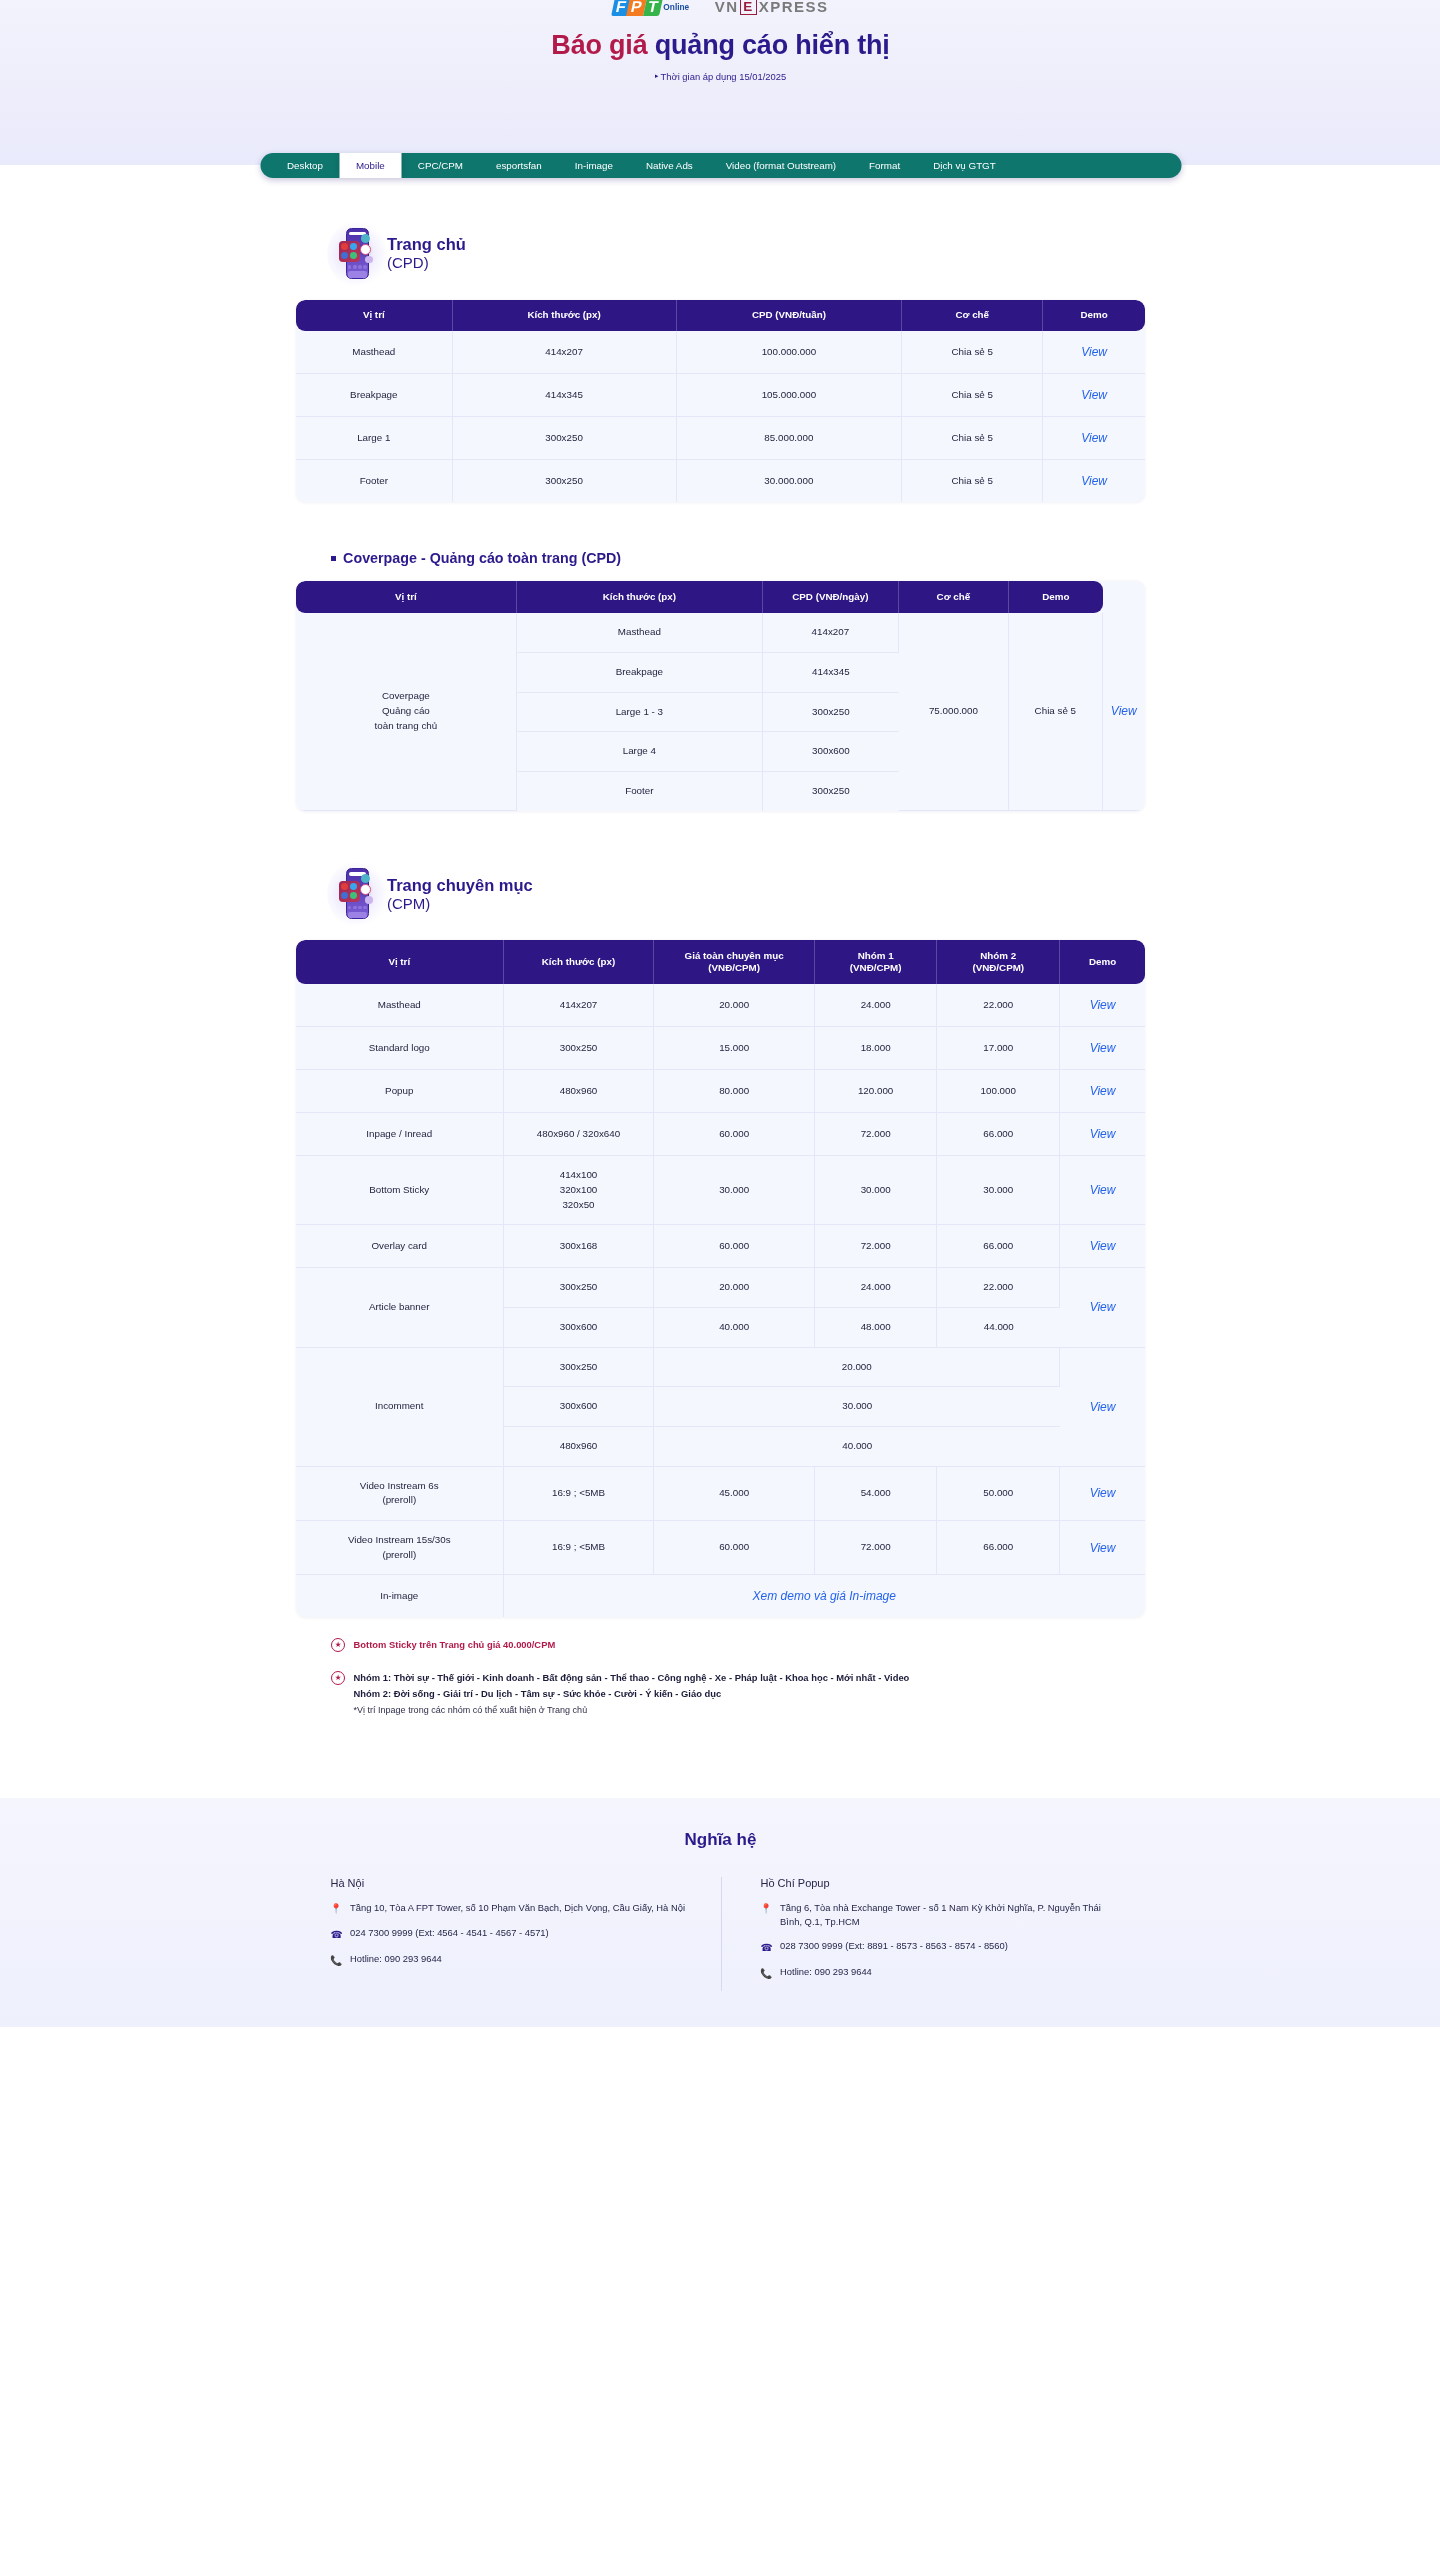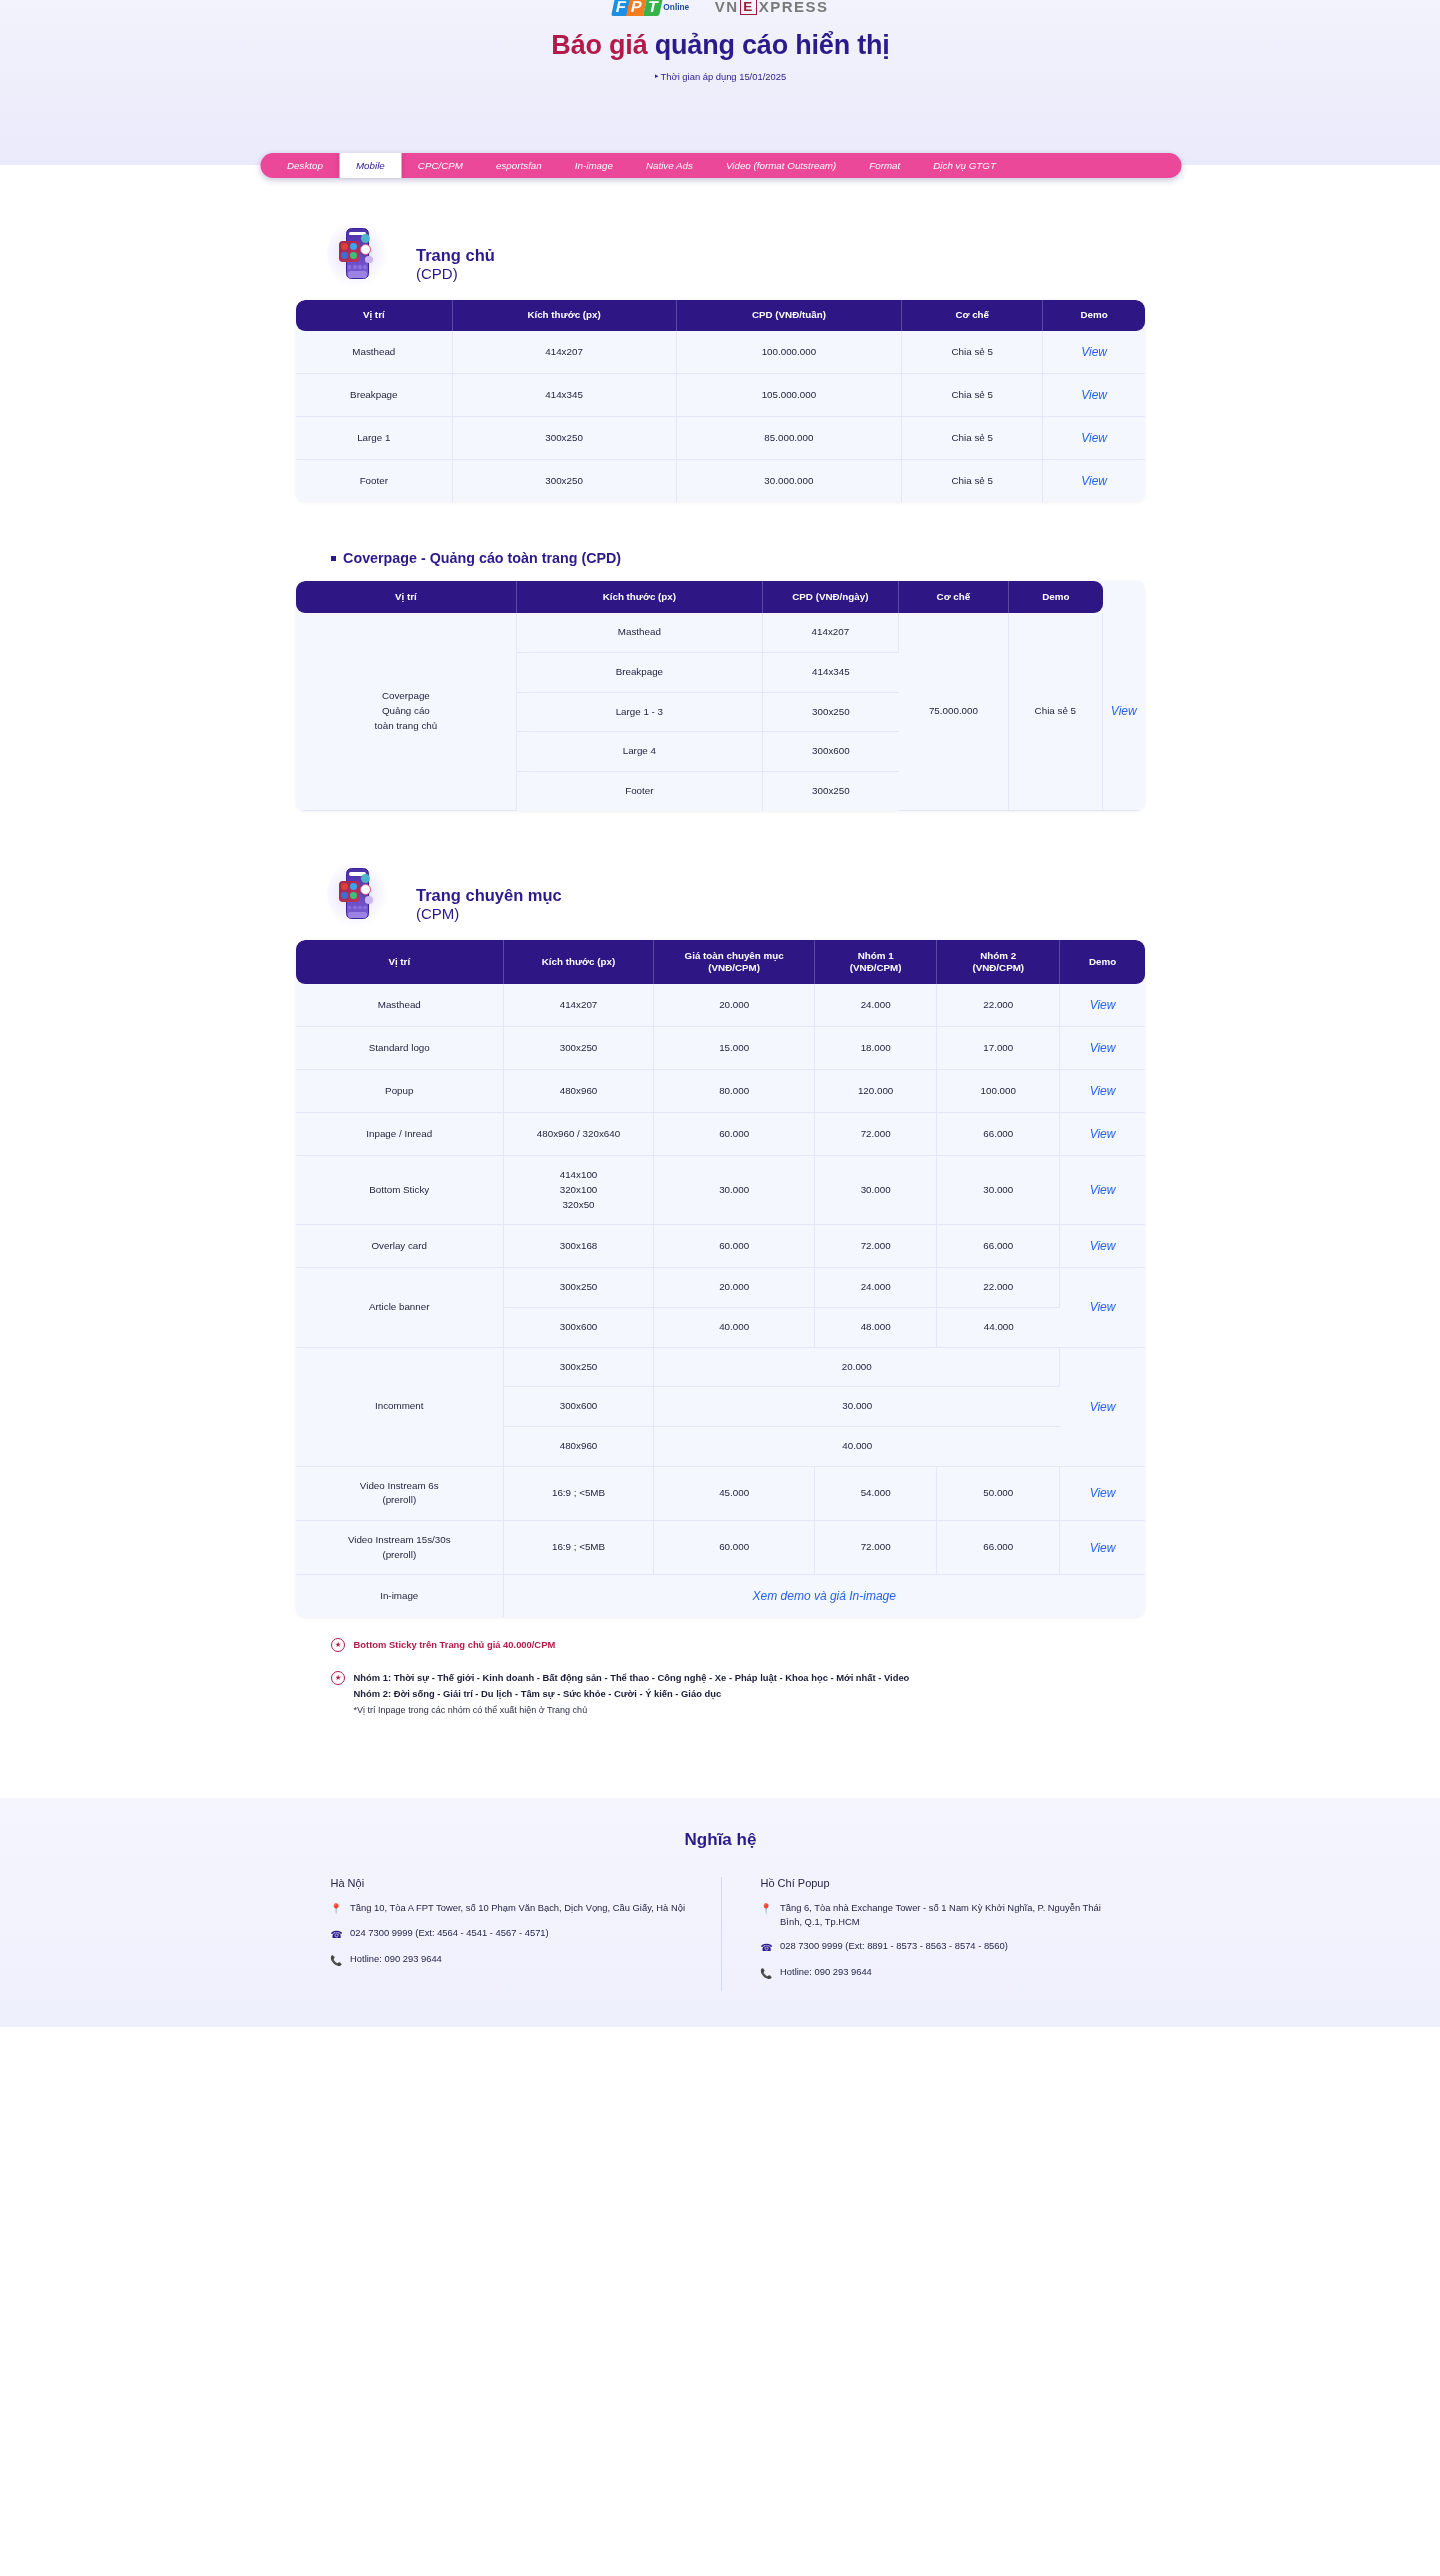--- a/index.html
+++ b/index.html
@@ -67,42 +67,41 @@
   .hero-title .t-blue { color:#2b1a8c; }
   .hero-sub {
     text-align:center; font-size:9.4px; color:#2b1a8c; margin-top:9.8px;
   }
   .hero-sub .arrow { font-size:6.8px; vertical-align:1.5px; margin-right:2.3px; }
 
   
   .tabs-wrap { position:relative; height:0; }
   .tabs {
     position:absolute; top:-12px; left:50%; transform:translateX(-50%);
-    background:#ec4899; border-radius:750px; display:flex; align-items:stretch;
+    background:#0f766e; border-radius:750px; display:flex; align-items:stretch;
     height:25px; box-shadow:0 2.3px 6.8px rgba(40,20,110,.25); overflow:hidden;
     width:921px;
-    font-style:italic;
   }
   .tab {
     display:flex; align-items:center; justify-content:center;
     color:#fff; font-size:9.8px; padding:0 16.5px; cursor:pointer; white-space:nowrap;
   }
   .tab:first-child { padding-left:27px; }
   .tab:last-child { padding-right:27px; }
   .tab.active {
     background:#ffffff; color:#2b1a8c;
     box-shadow:0 0 7.5px rgba(0,0,0,.18);
   }
 
   
   .content { padding: 59px 0 30px 0; background:#fff; }
   .sec { width:849px; margin:0 auto; }
 
   .sec-head {
-    display:flex; align-items:flex-end; gap:31px; margin-bottom:16.5px; padding-left:35px;
+    display:flex; align-items:center; gap:2px; margin-bottom:16.5px; padding-left:35px;
   }
   .phone-ico { position:relative; width:54px; height:59px; flex:0 0 54px; }
   .phone-glow {
     position:absolute; left:-4.5px; top:-4.5px; width:63px; height:68px;
     background:radial-gradient(ellipse at 45% 50%, rgba(170,150,240,.35), rgba(255,255,255,0) 68%);
     border-radius:50%;
   }
   .phone-body {
     position:absolute; left:15px; top:3.8px; width:22.5px; height:51px;
     background:linear-gradient(180deg,#4b2fa8,#7d5fd6); border-radius:5.3px;

